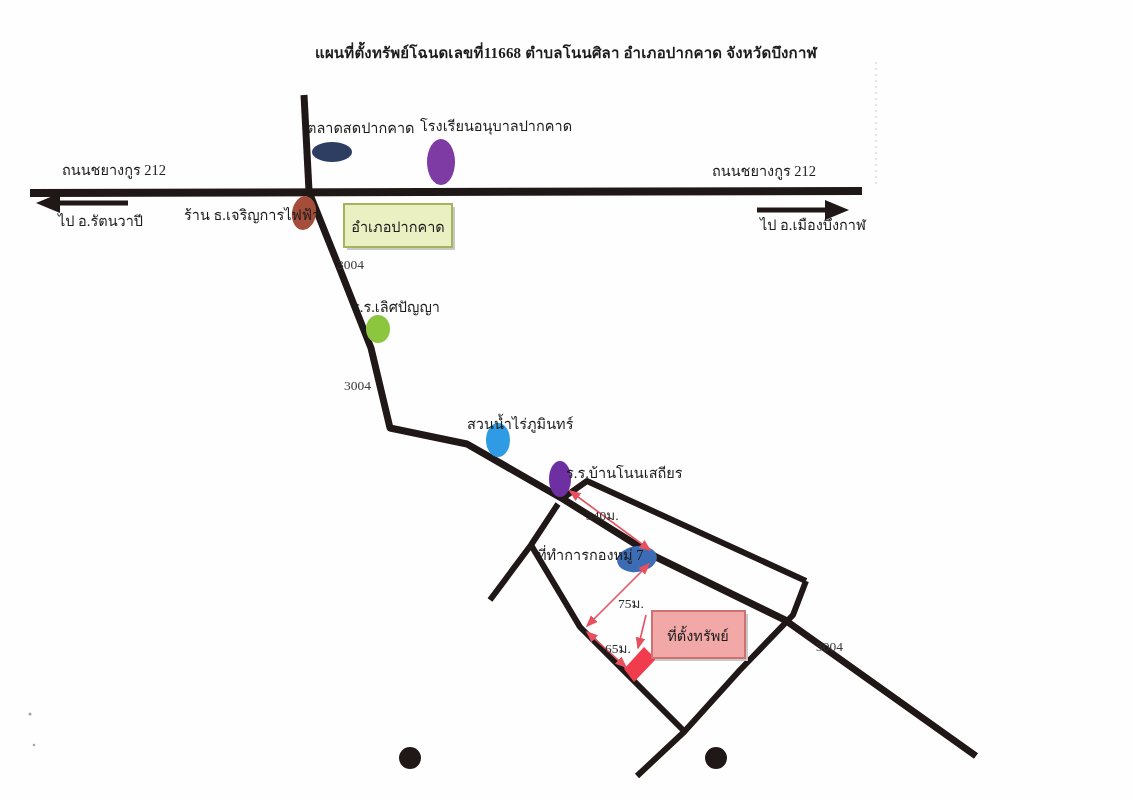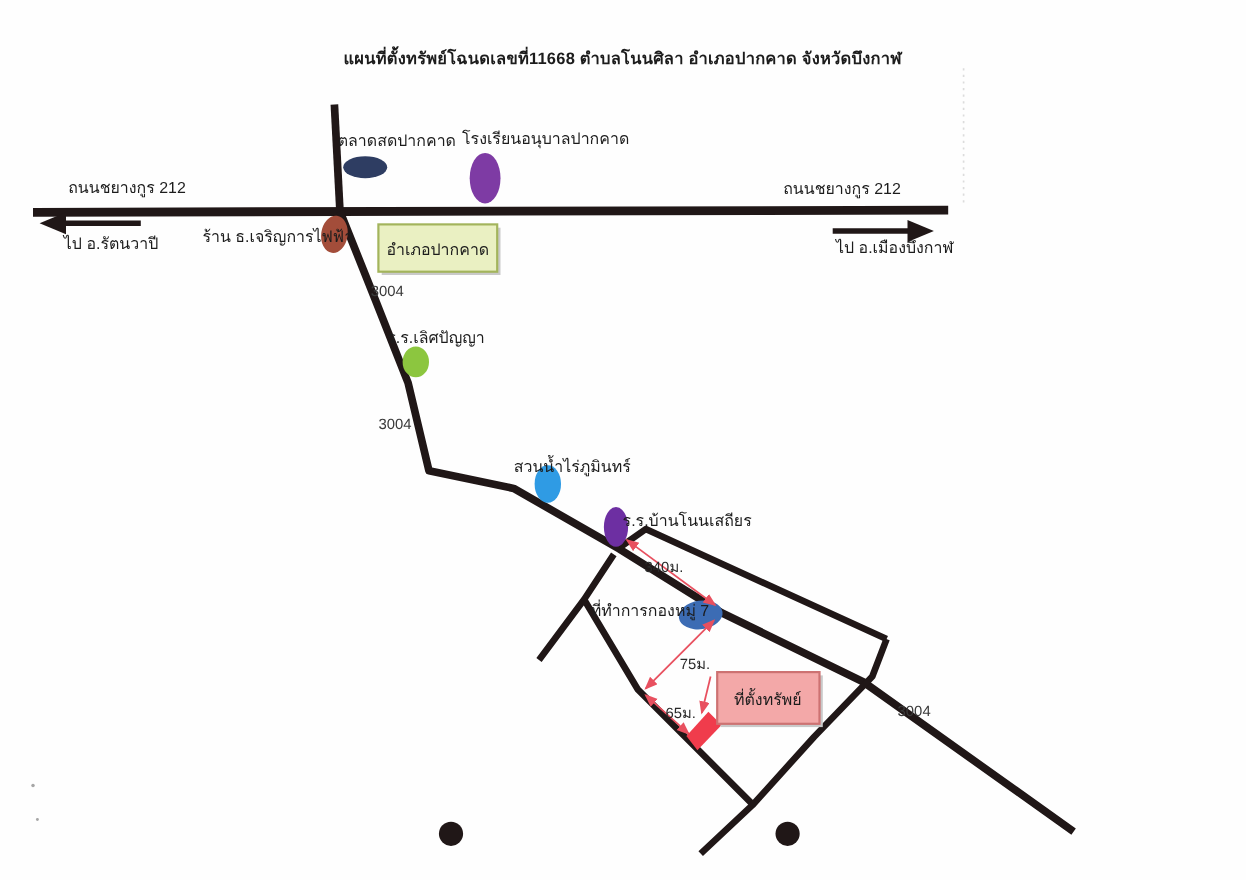--- a/index.html
+++ b/index.html
@@ -1,17 +1,17 @@
 <!DOCTYPE html>
 <html><head>
 <meta charset="utf-8">
 <style>
   html,body{margin:0;padding:0;background:#ffffff;}
   .page{position:relative;width:1133px;height:800px;background:#fefefe;overflow:hidden;
-        font-family:Liberation Sans, sans-serif;}
+        font-family:Liberation Serif, serif;}
   svg{position:absolute;left:0;top:0;}
   text{fill:#1c1c1c;}
   .title-t{font-size:15px;font-weight:bold;letter-spacing:.2px;}
   .lbl{font-size:14.5px;}
   .num{font-size:13.5px;fill:#3a3a3a;}
   .dist{font-size:13.5px;fill:#2a2a2a;}
 </style>
 </head>
 <body>
 

